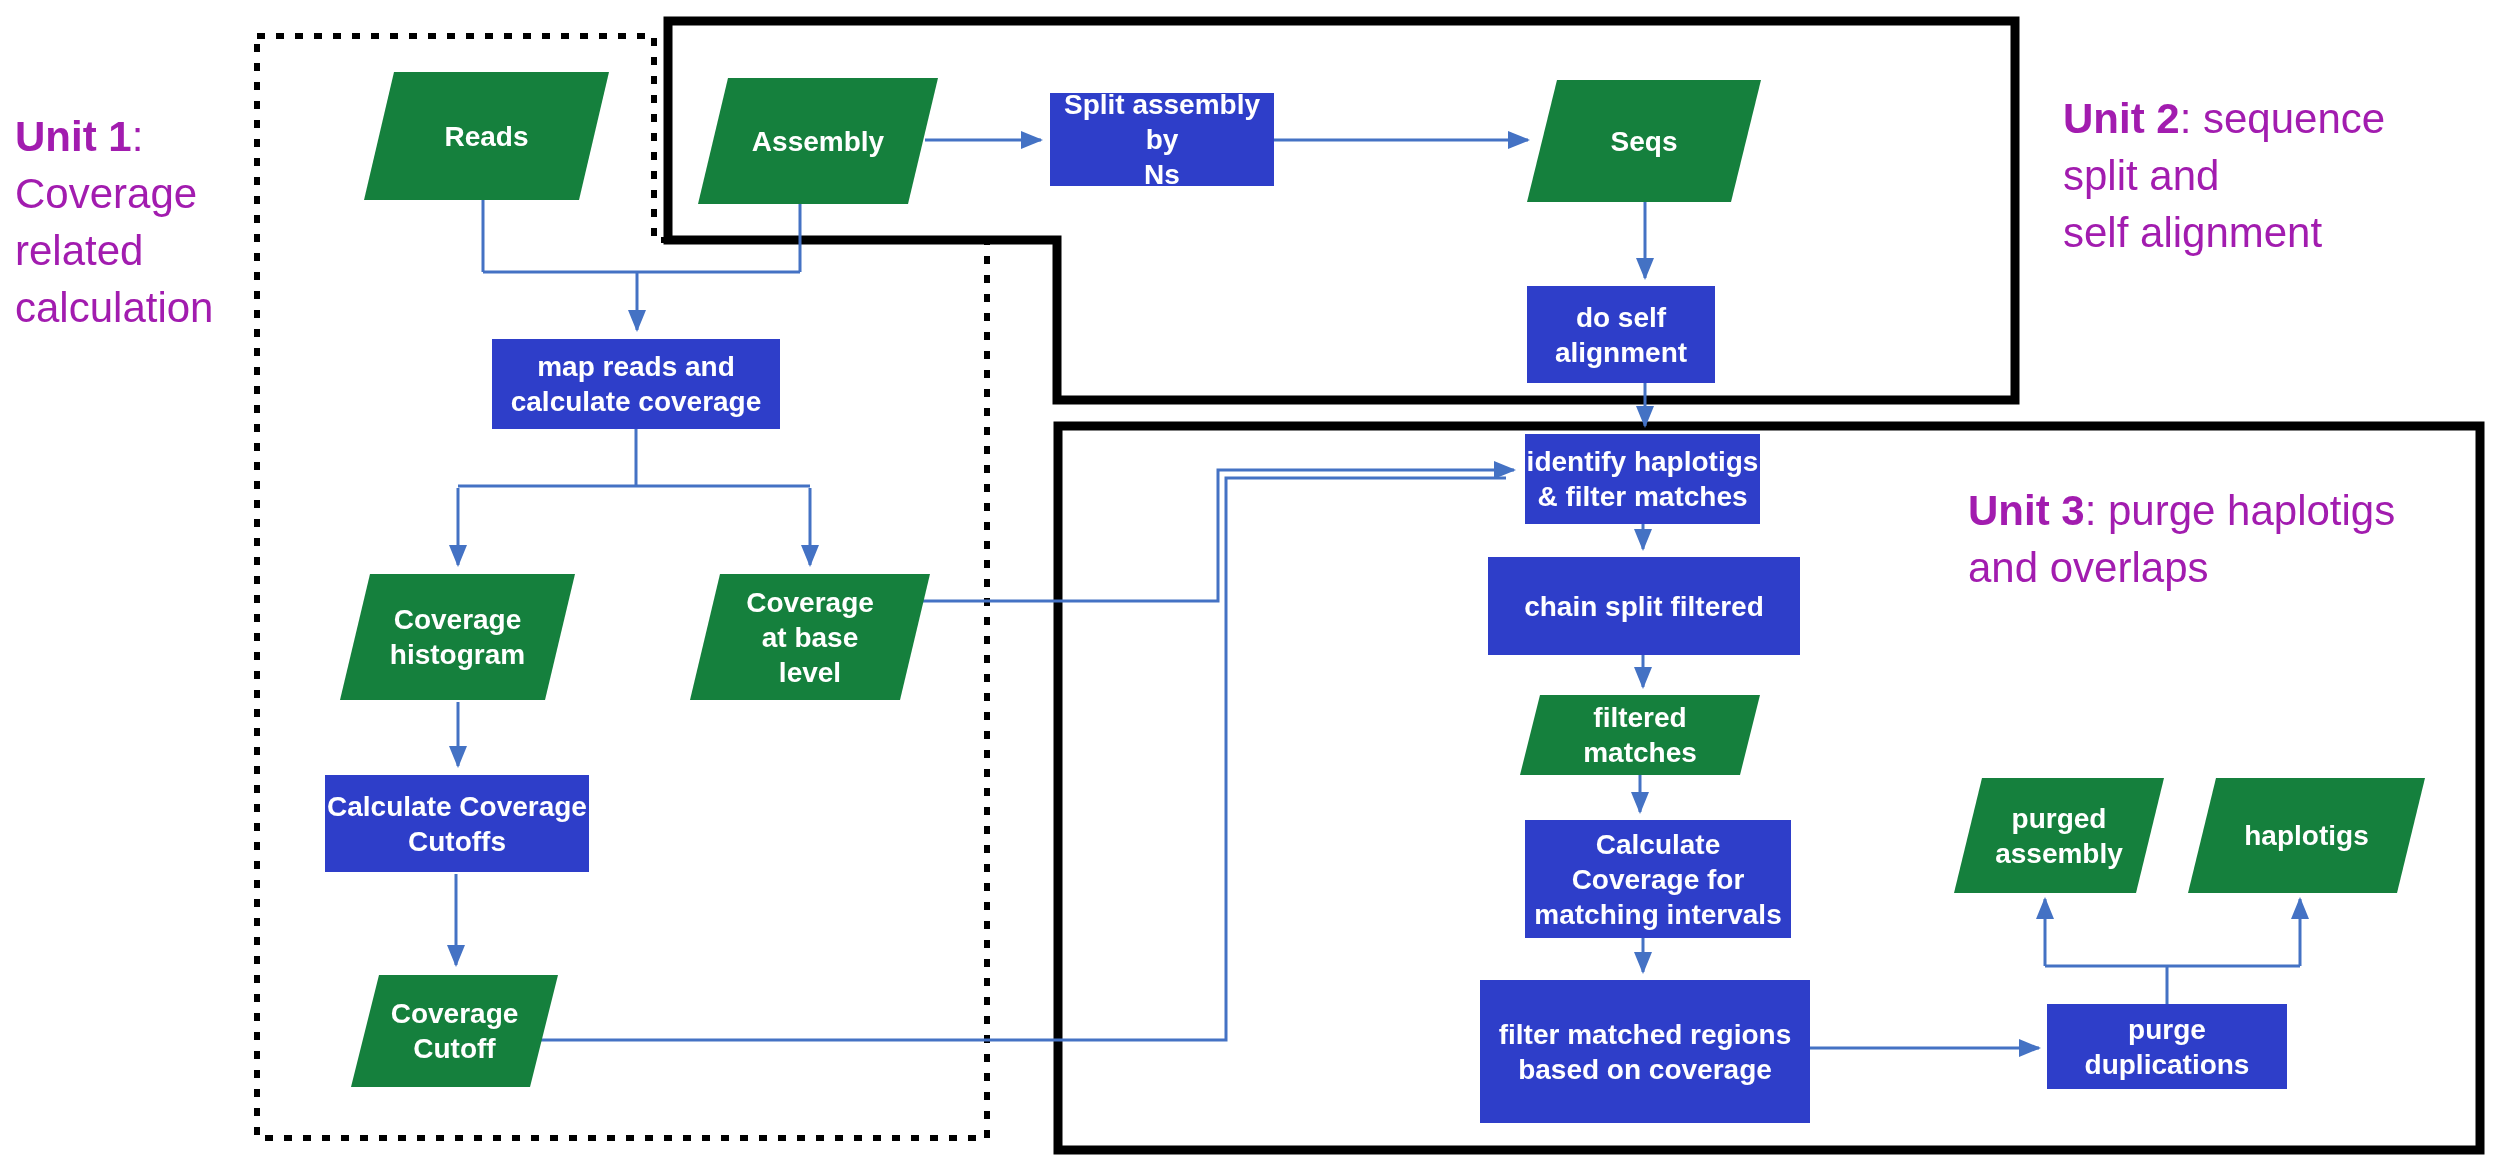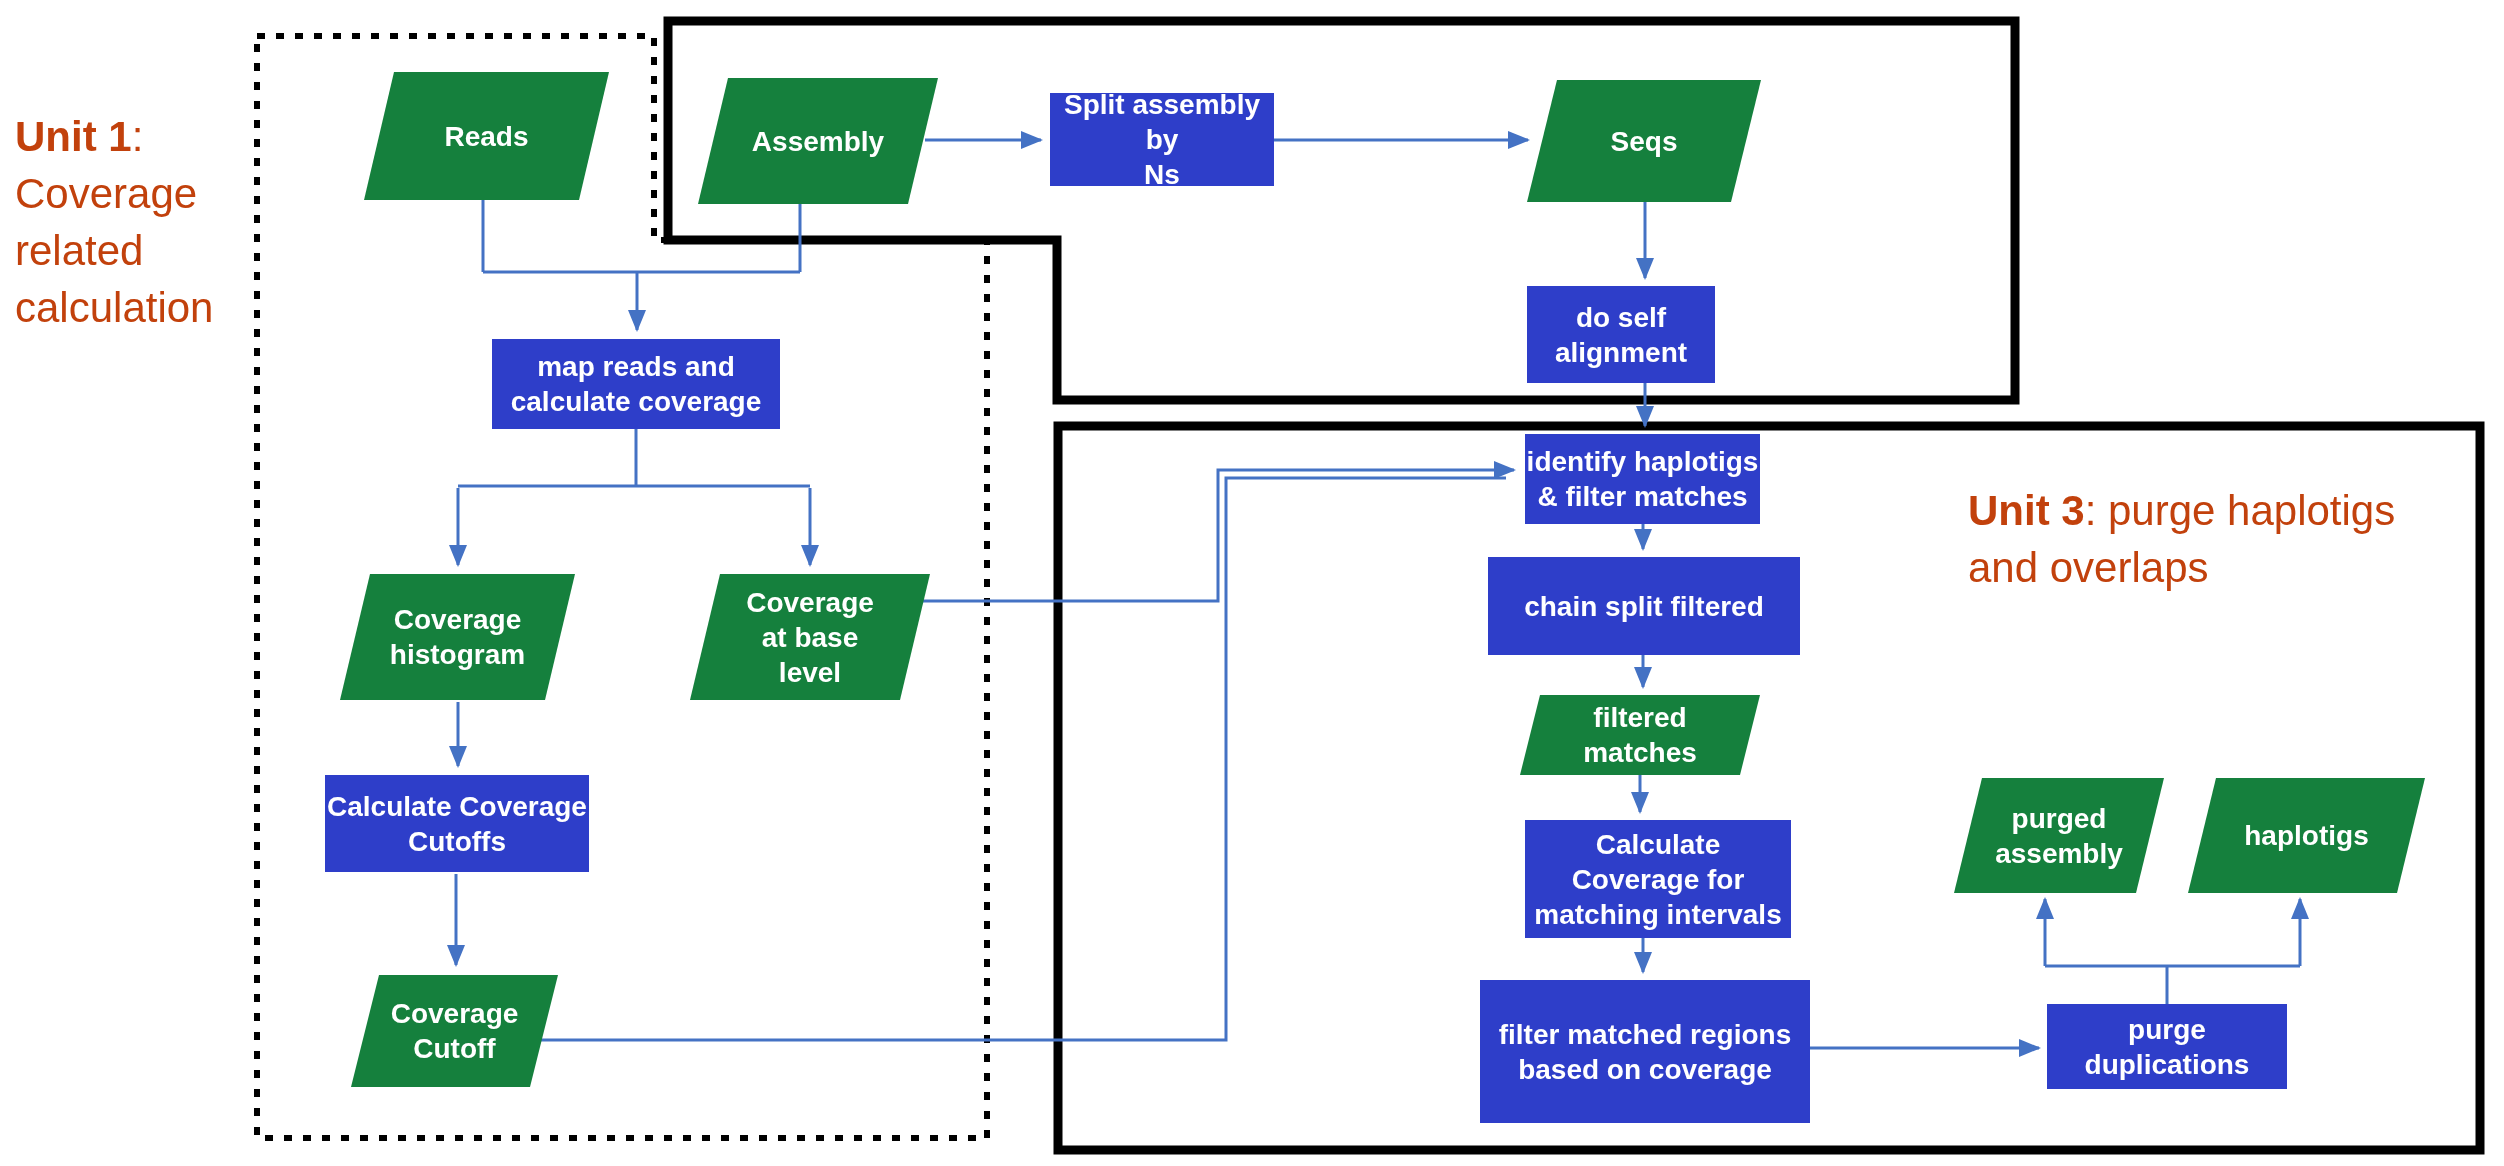--- a/index.html
+++ b/index.html
@@ -28,21 +28,21 @@
     line-height: 1.25;
   }
   .node .node-label { white-space: pre-line; }
   .process { background: #2e3ec9; }
   .para {
     background: #15803d;
     clip-path: polygon(var(--s) 0, 100% 0, calc(100% - var(--s)) 100%, 0 100%);
   }
   .unit-label {
     position: absolute;
-    color: #c2410c;
+    color: #a21caf;
     font-size: 42px;
     line-height: 1.36;
     white-space: pre-line;
   }
   .unit-label .unit-name { font-weight: 700; }
 </style>
 </head>
 <body>
 
 <div class="canvas">
@@ -79,20 +79,23 @@
     <path d="M2167 1004 V966 M2045 966 H2300" fill="none" stroke="#4472c4" stroke-width="3"></path>
     <path d="M2045 966 V899" fill="none" stroke="#4472c4" stroke-width="3" marker-end="url(#ah)"></path>
     <path d="M2300 966 V899" fill="none" stroke="#4472c4" stroke-width="3" marker-end="url(#ah)"></path>
   </svg>
 
   <div class="unit-label" style="left:15px; top:108px; width:280px;"><span class="unit-name">Unit 1</span><span>:
 Coverage
 related
 calculation</span></div>
 
+  <div class="unit-label" style="left:2063px; top:90px; width:430px;"><span class="unit-name">Unit 2</span><span>: sequence
+split and
+self alignment</span></div>
 
   <div class="unit-label" style="left:1968px; top:482px; width:520px;"><span class="unit-name">Unit 3</span><span>: purge haplotigs
 and overlaps</span></div>
 
   <div class="node para" style="--s:30px; left:364px; top:72px; width:245px; height:128px;">
     <span class="node-label">Reads</span>
   </div>
   <div class="node process" style="left:492px; top:339px; width:288px; height:90px;">
     <span class="node-label">map reads and
 calculate coverage</span>

